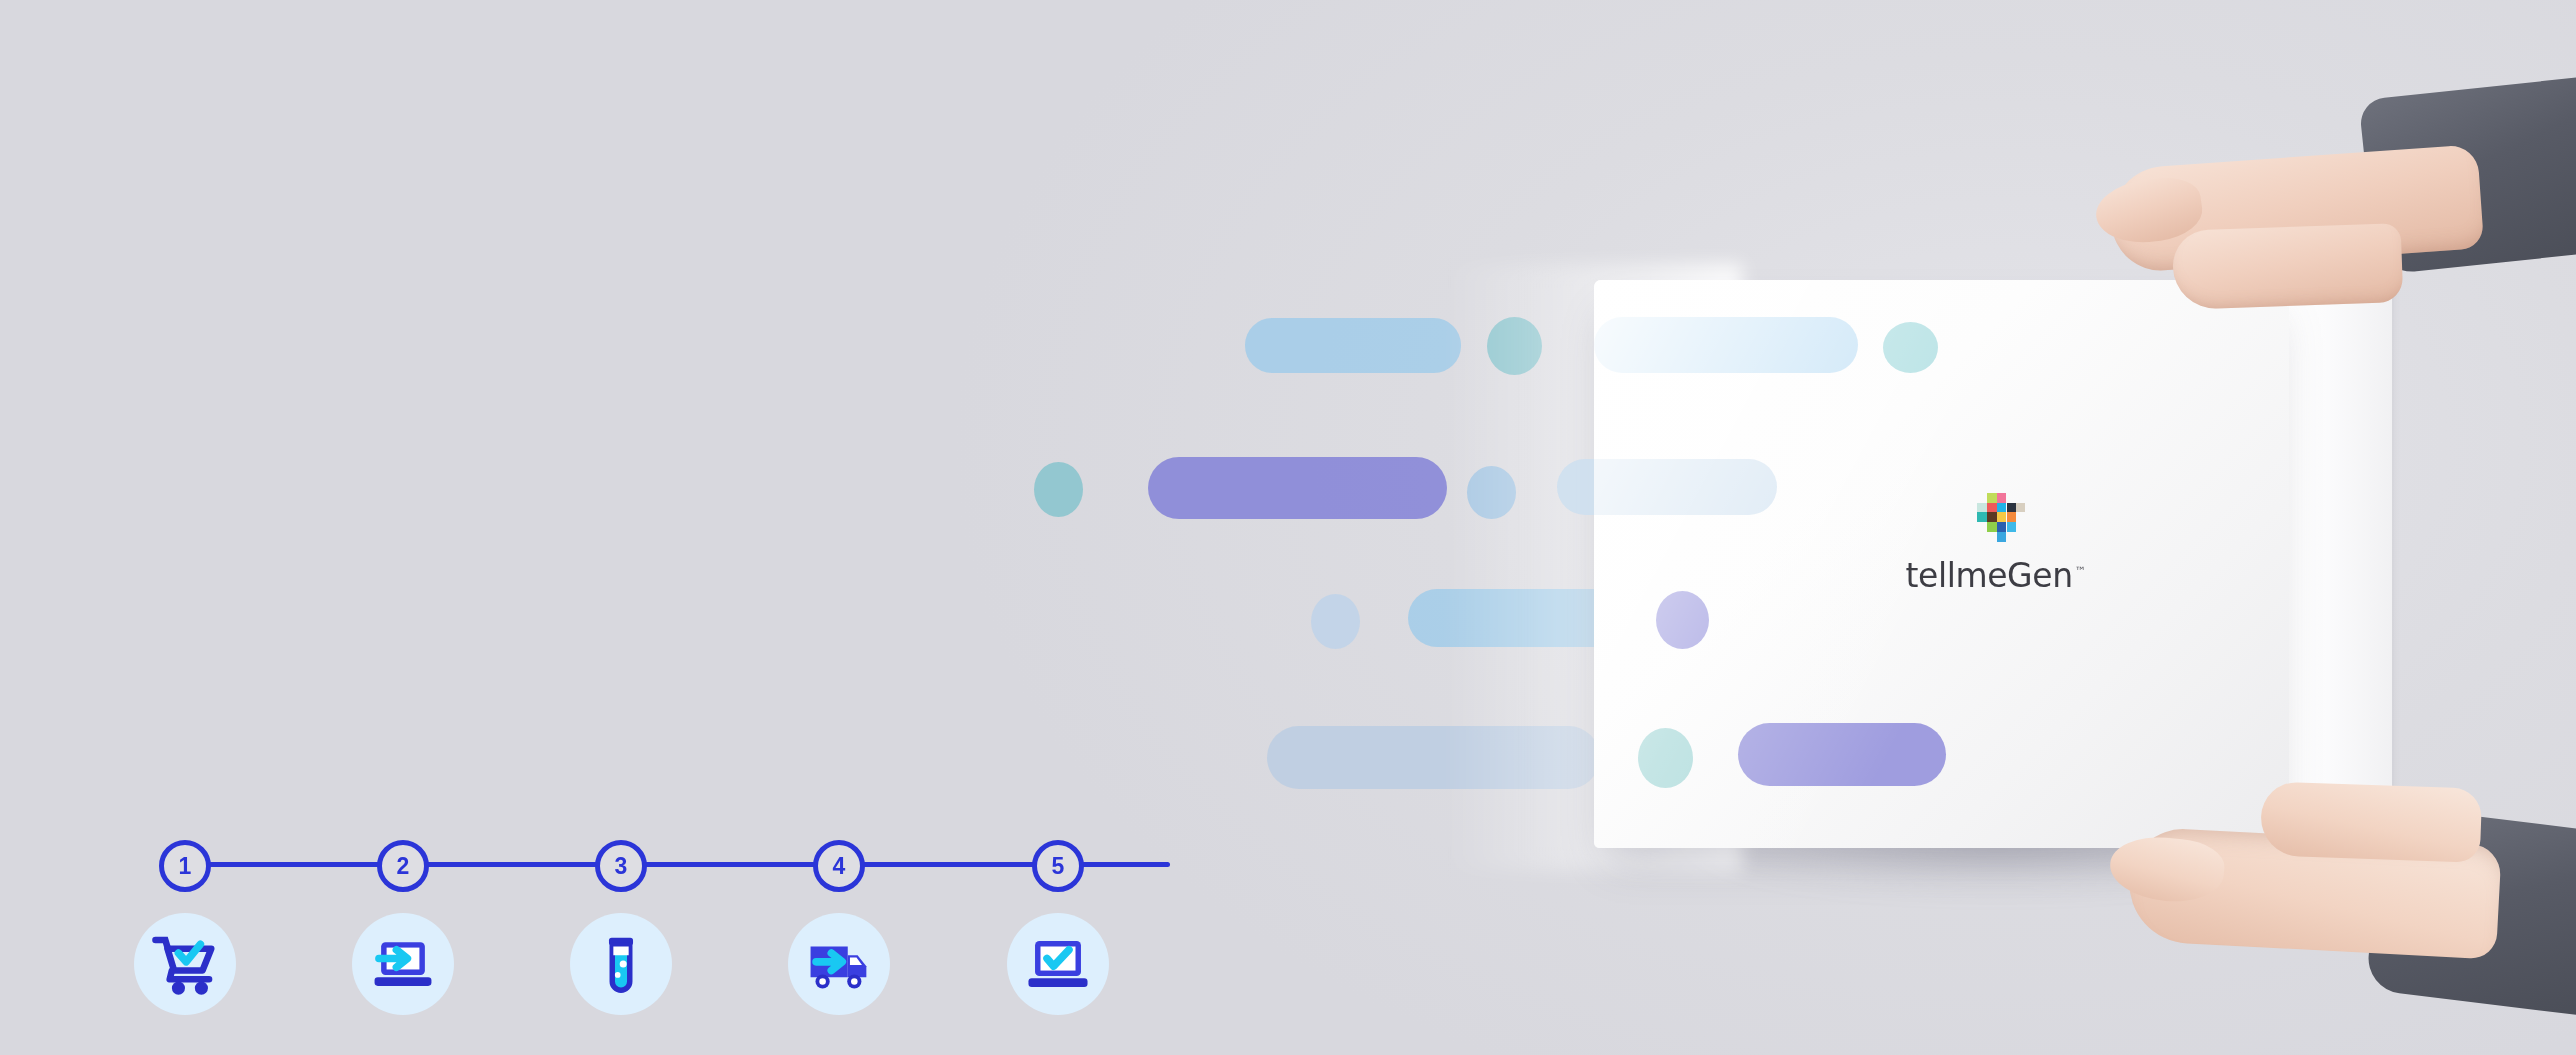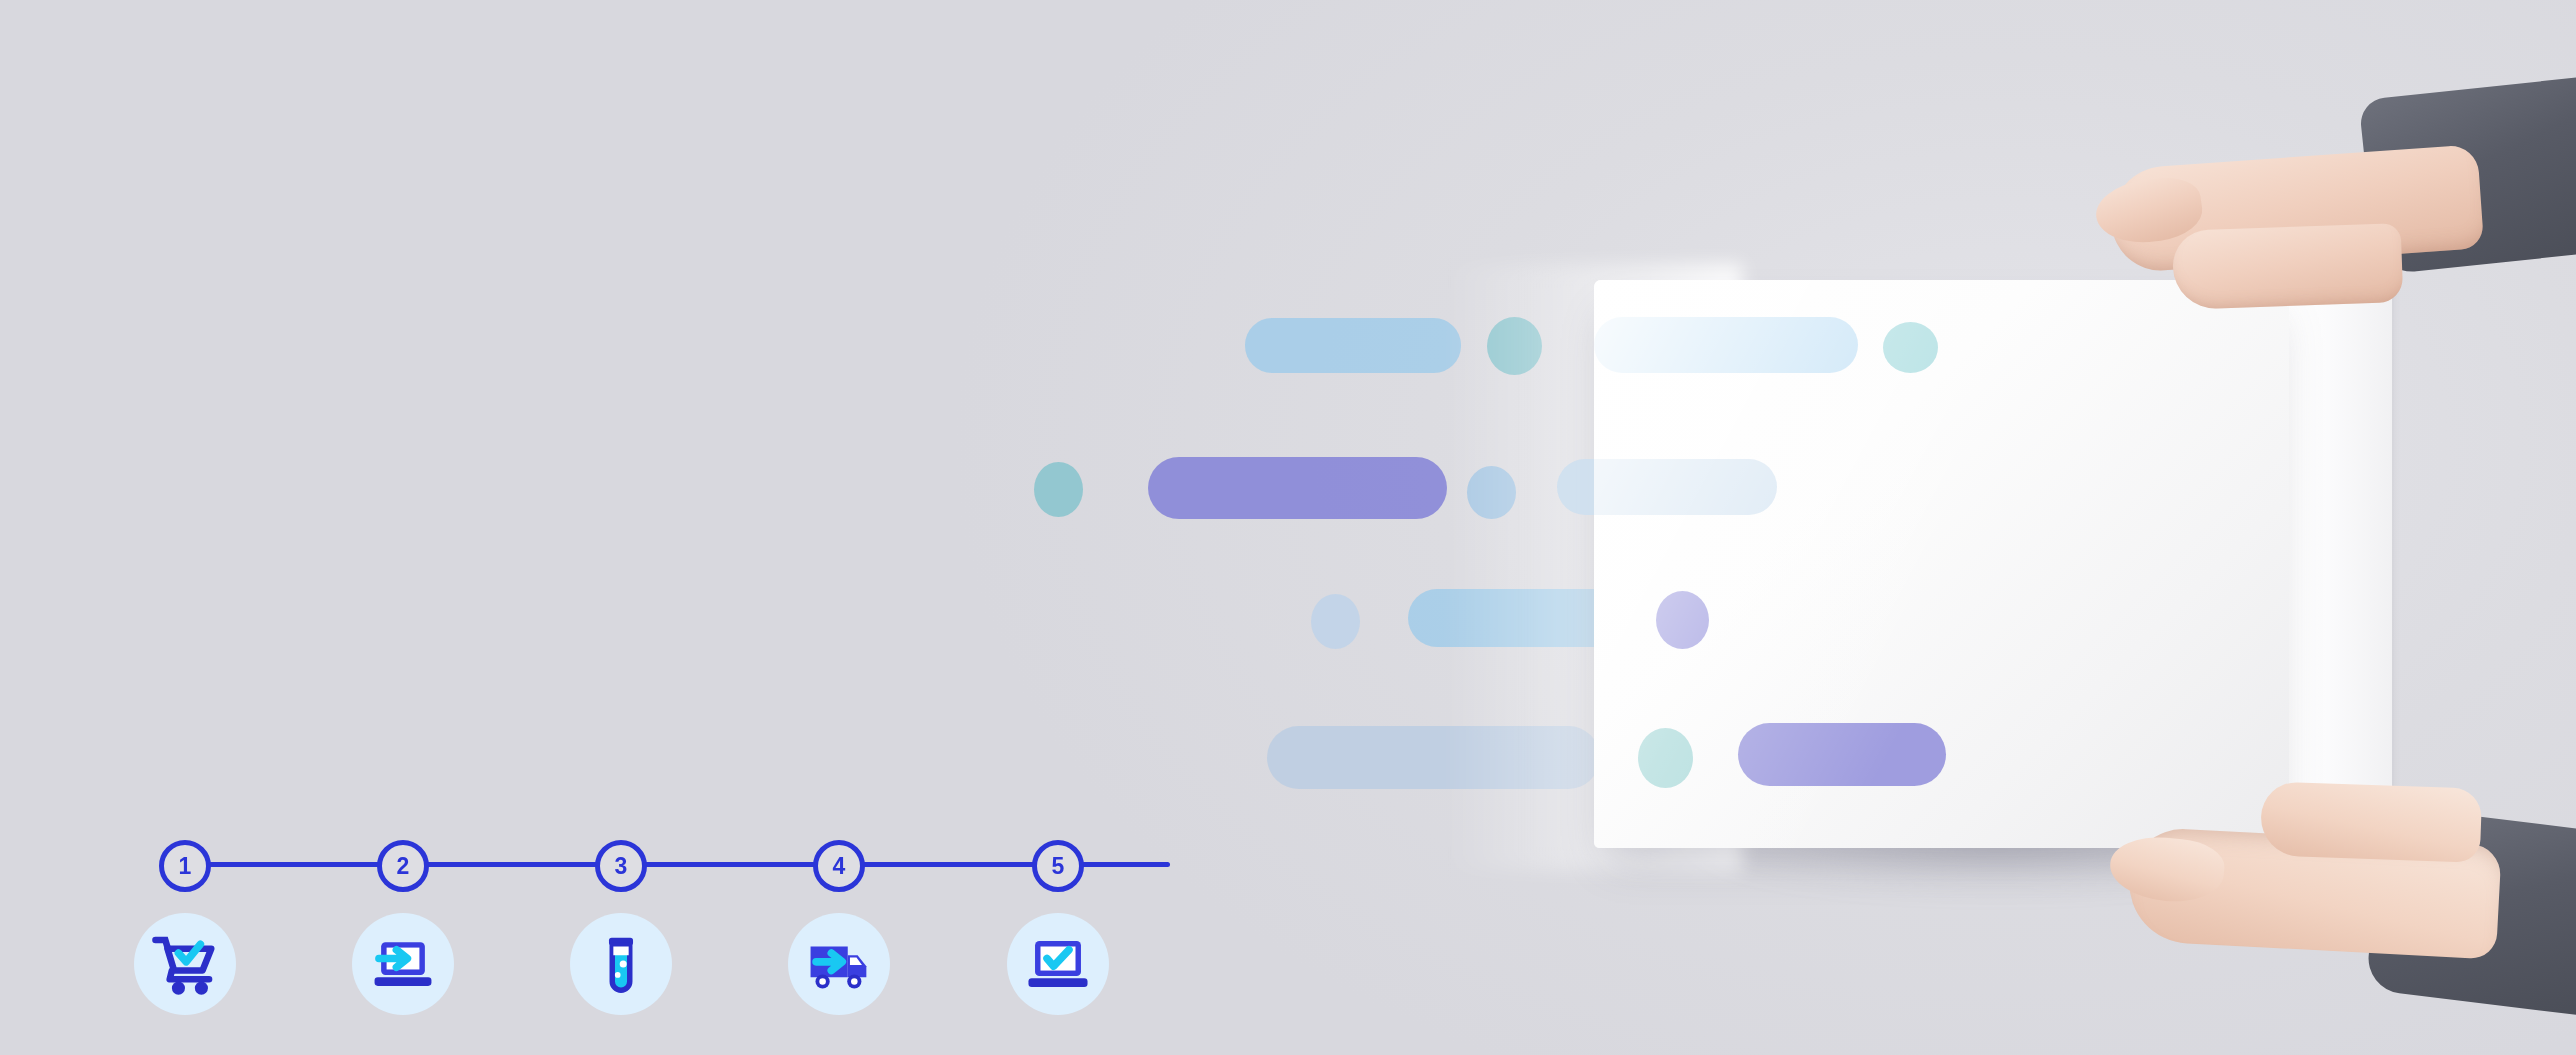--- a/index.html
+++ b/index.html
@@ -128,20 +128,42 @@
         <div class="pill" style="left: 1594px; top: 317px; width: 264px; height: 56px; background: rgb(191, 223, 245); opacity: 0.95; border-radius: 28px;"></div>
         <div class="dot" style="left: 1883px; top: 322px; width: 55px; height: 51px; background: rgb(169, 220, 223); opacity: 0.95;"></div>
         <div class="pill" style="left: 1557px; top: 459px; width: 220px; height: 56px; background: rgb(205, 223, 240); opacity: 0.85; border-radius: 28px;"></div>
         <div class="dot" style="left: 1656px; top: 591px; width: 53px; height: 58px; background: rgb(154, 152, 221); opacity: 0.95;"></div>
         <div class="dot" style="left: 1638px; top: 728px; width: 55px; height: 60px; background: rgb(166, 216, 216); opacity: 0.95;"></div>
         <div class="pill" style="left: 1738px; top: 723px; width: 208px; height: 63px; background: rgb(154, 152, 221); opacity: 0.95; border-radius: 32px;"></div>
       </div>
 
     <div class="box-gloss"></div>
 
+    <div class="logo-wrap">
+      <div class="mosaic" id="mosaic">
+          <i style="left: 19.4px; top: 0px; background: rgb(193, 220, 90);"></i>
+          <i style="left: 29px; top: 0px; background: rgb(242, 117, 154);"></i>
+          <i style="left: 9.7px; top: 9.7px; background: rgb(201, 231, 224);"></i>
+          <i style="left: 19.4px; top: 9.7px; background: rgb(239, 90, 90);"></i>
+          <i style="left: 29px; top: 9.7px; background: rgb(33, 179, 232);"></i>
+          <i style="left: 39px; top: 9.7px; background: rgb(44, 51, 64);"></i>
+          <i style="left: 48px; top: 9.7px; background: rgb(216, 207, 192);"></i>
+          <i style="left: 9.7px; top: 19.4px; background: rgb(47, 185, 178);"></i>
+          <i style="left: 19.4px; top: 19.4px; background: rgb(91, 58, 36);"></i>
+          <i style="left: 29px; top: 19.4px; background: rgb(246, 201, 69);"></i>
+          <i style="left: 39px; top: 19.4px; background: rgb(245, 138, 60);"></i>
+          <i style="left: 19.4px; top: 29px; background: rgb(143, 207, 74);"></i>
+          <i style="left: 29px; top: 29px; background: rgb(42, 95, 176);"></i>
+          <i style="left: 39px; top: 29px; background: rgb(63, 185, 232);"></i>
+          <i style="left: 29px; top: 39px; background: rgb(58, 167, 224);"></i>
+        </div>
+      <div class="logo-text">
+        <span>tellmeGen</span><span class="logo-tm">™</span>
+      </div>
+    </div>
 
     <div class="sleeve" style="left:2367px;top:88px;width:229px;height:176px;border-radius:26px 0 0 40px;transform:rotate(-6deg);"></div>
     <div class="hand skin-a" style="left:2111px;top:157px;width:370px;height:104px;border-radius:62px 32px 26px 56px;transform:rotate(-4deg);box-shadow:inset 0 -12.3px 19.4px -10.6px rgba(170,120,100,.45);"></div>
     <div class="hand skin-a" style="left:2173px;top:227px;width:229px;height:79px;border-radius:53px 26px 35px 62px;transform:rotate(-2deg);box-shadow:inset 0 -8.8px 16px -8.8px rgba(170,120,100,.4);"></div>
     <div class="hand skin-a" style="left:2096px;top:180px;width:106px;height:62px;border-radius:50% 40% 45% 55%;transform:rotate(-8deg);"></div>
 
     <div class="sleeve" style="left:2375px;top:818px;width:220px;height:185px;border-radius:32px 0 0 35px;transform:rotate(7deg);"></div>
     <div class="hand skin-b" style="left:2129px;top:836px;width:370px;height:114px;border-radius:62px 35px 30px 70px;transform:rotate(3deg);box-shadow:inset 0 12.3px 21px -10.6px rgba(170,120,100,.4);"></div>
     <div class="hand skin-b" style="left:2261px;top:785px;width:220px;height:74px;border-radius:48px 39px 32px 53px;transform:rotate(2deg);"></div>
     <div class="hand skin-b" style="left:2110px;top:838px;width:114px;height:63px;border-radius:48% 40% 50% 52%;transform:rotate(5deg);"></div>

